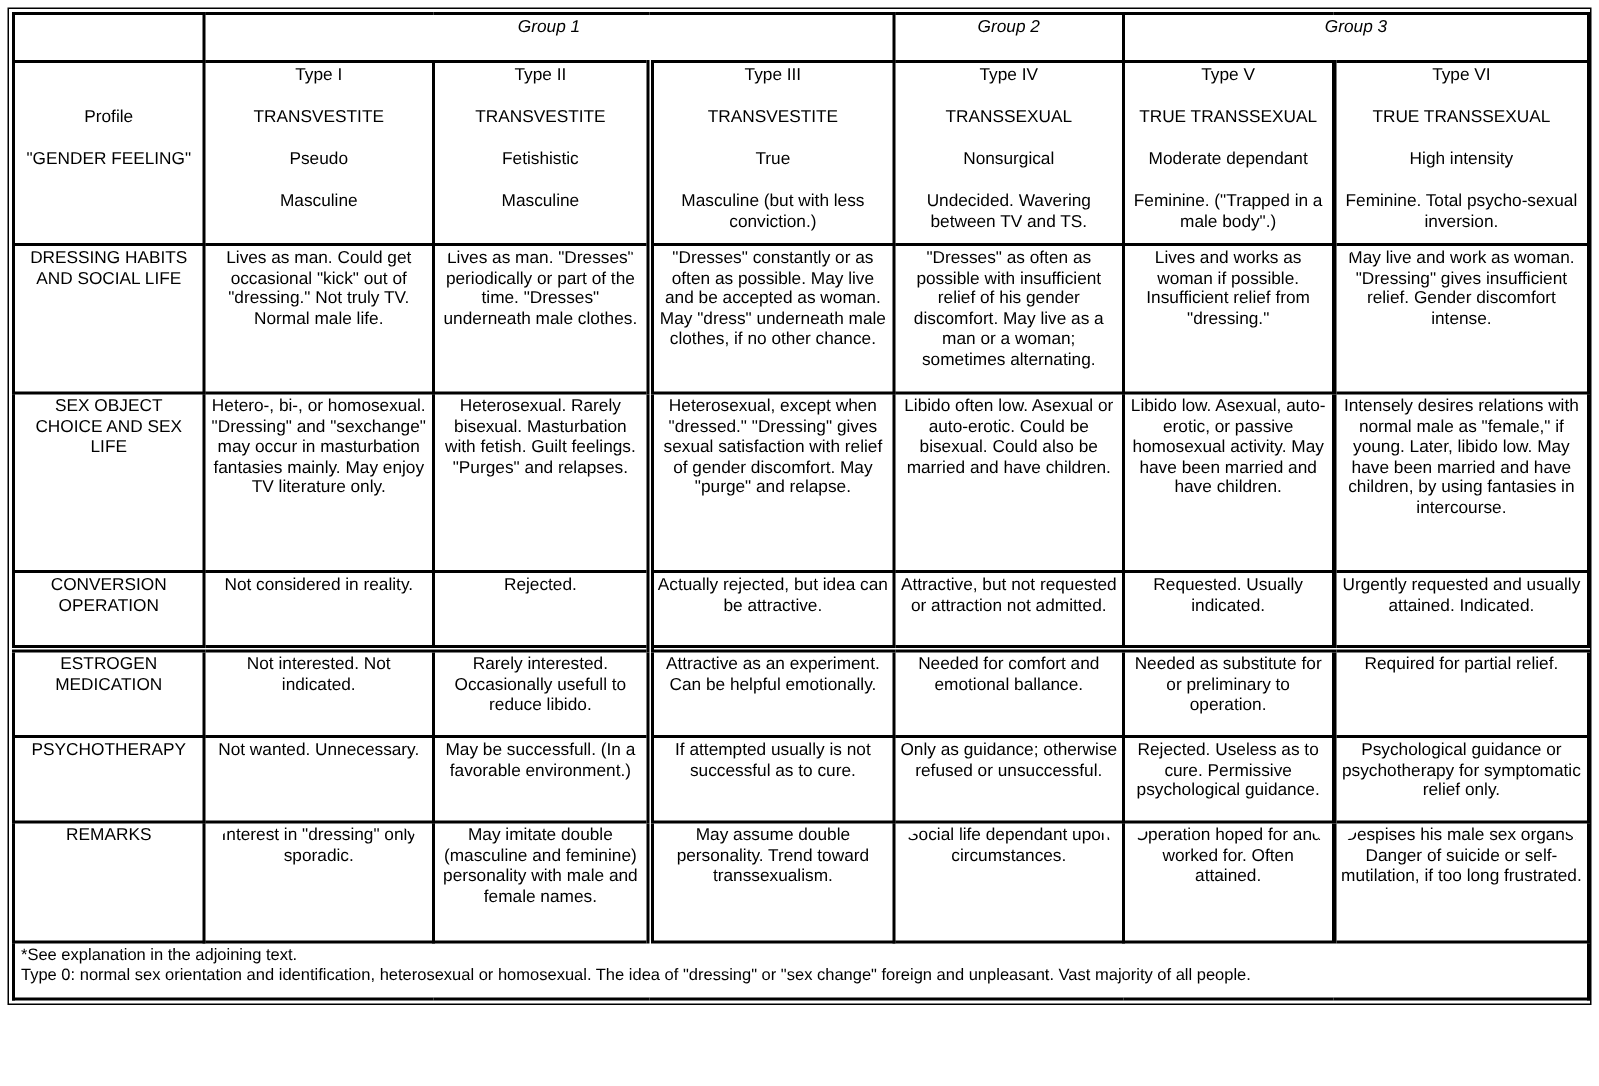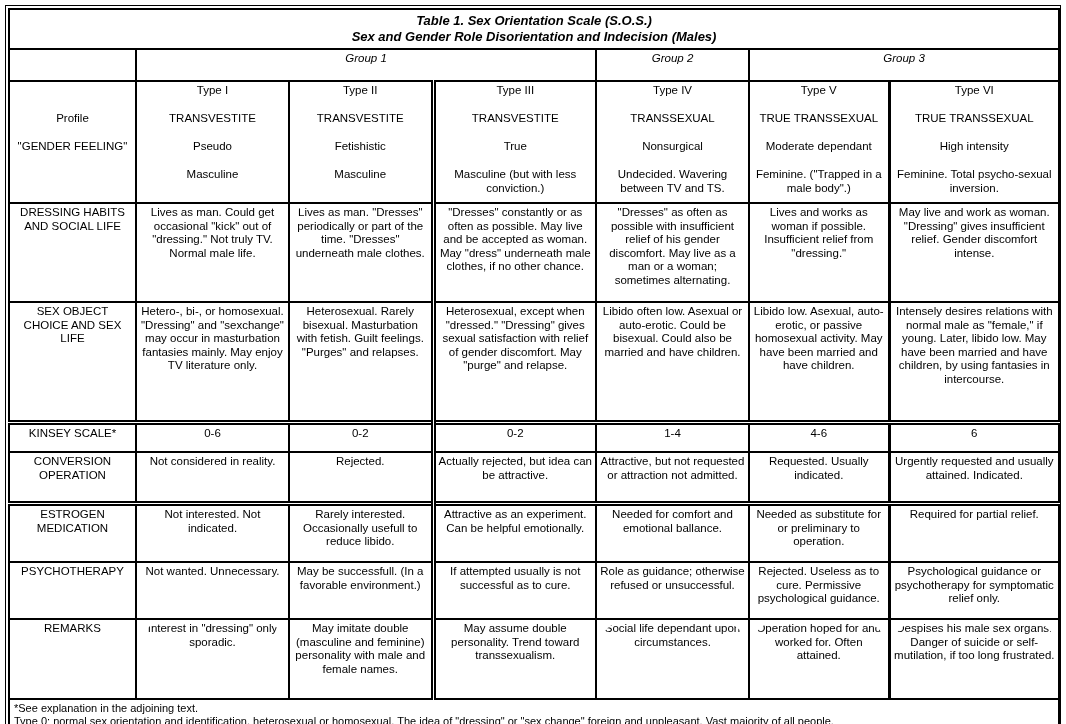--- a/index.html
+++ b/index.html
@@ -46,26 +46,20 @@
         <col style="width:127px">
           <col style="width:153px">
           <col style="width:144px">
         <col style="width:163px">
           <col style="width:153px">
           <col style="width:140px">
         <col style="width:170px">
       </colgroup>
 
       <tbody>
-          <tr>
-        <td colspan="7" class="title-cell">
-          <div class="title-line">Table 1. Sex Orientation Scale (S.O.S.)</div>
-          <div class="title-line">Sex and Gender Role Disorientation and Indecision (Males)</div>
-        </td>
-      </tr>
 
       <tr class="r-group">
         <td></td>
         <td colspan="3">Group 1</td>
         <td>Group 2</td>
         <td colspan="2">Group 3</td>
       </tr>
 
       <tr class="r-profile">
         <td>
@@ -125,29 +119,20 @@
       <tr class="r-sexobj">
         <td>SEX OBJECT CHOICE AND SEX LIFE</td>
         <td>Hetero-, bi-, or homosexual. "Dressing" and "sexchange" may occur in masturbation fantasies mainly. May enjoy TV literature only.</td>
         <td>Heterosexual. Rarely bisexual. Masturbation with fetish. Guilt feelings. "Purges" and relapses.</td>
         <td class="dbl-left">Heterosexual, except when "dressed." "Dressing" gives sexual satisfaction with relief of gender discomfort. May "purge" and relapse.</td>
         <td>Libido often low. Asexual or auto-erotic. Could be bisexual. Could also be married and have children.</td>
         <td>Libido low. Asexual, auto-erotic, or passive homosexual activity. May have been married and have children.</td>
         <td class="thick-left">Intensely desires relations with normal male as "female," if young. Later, libido low. May have been married and have children, by using fantasies in intercourse.</td>
       </tr>
 
-      <tr class="r-kinsey">
-        <td>KINSEY SCALE*</td>
-        <td>0-6</td>
-        <td>0-2</td>
-        <td class="dbl-left">0-2</td>
-        <td>1-4</td>
-        <td>4-6</td>
-        <td class="thick-left">6</td>
-      </tr>
 
       <tr class="r-conversion">
         <td>CONVERSION OPERATION</td>
         <td>Not considered in reality.</td>
         <td>Rejected.</td>
         <td class="dbl-left">Actually rejected, but idea can be attractive.</td>
         <td>Attractive, but not requested or attraction not admitted.</td>
         <td>Requested. Usually indicated.</td>
         <td class="thick-left">Urgently requested and usually attained. Indicated.</td>
       </tr>
@@ -160,21 +145,21 @@
         <td>Needed for comfort and emotional ballance.</td>
         <td>Needed as substitute for or preliminary to operation.</td>
         <td class="thick-left">Required for partial relief.</td>
       </tr>
 
       <tr class="r-psycho">
         <td>PSYCHOTHERAPY</td>
         <td>Not wanted. Unnecessary.</td>
         <td>May be successfull. (In a favorable environment.)</td>
         <td class="dbl-left">If attempted usually is not successful as to cure.</td>
-        <td>Role as guidance; otherwise refused or unsuccessful.</td>
+        <td>Only as guidance; otherwise refused or unsuccessful.</td>
         <td>Rejected. Useless as to cure. Permissive psychological guidance.</td>
         <td class="thick-left">Psychological guidance or psychotherapy for symptomatic relief only.</td>
       </tr>
 
       <tr class="r-remarks">
         <td>REMARKS</td>
         <td>Interest in "dressing" only sporadic.</td>
         <td>May imitate double (masculine and feminine) personality with male and female names.</td>
         <td class="dbl-left">May assume double personality. Trend toward transsexualism.</td>
         <td>Social life dependant upon circumstances.</td>

